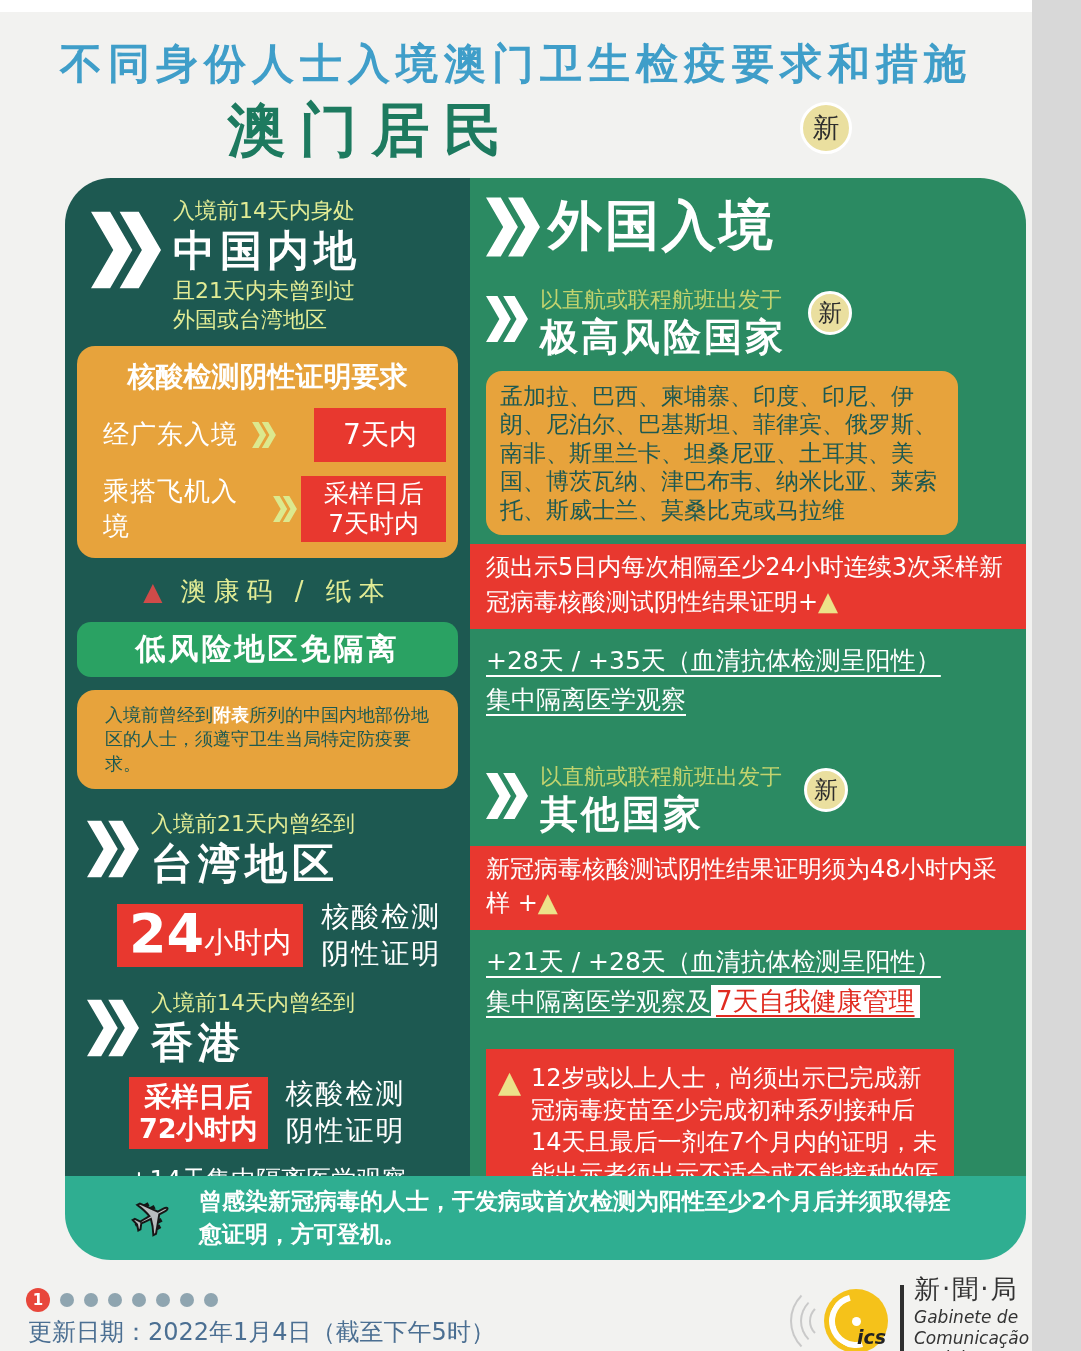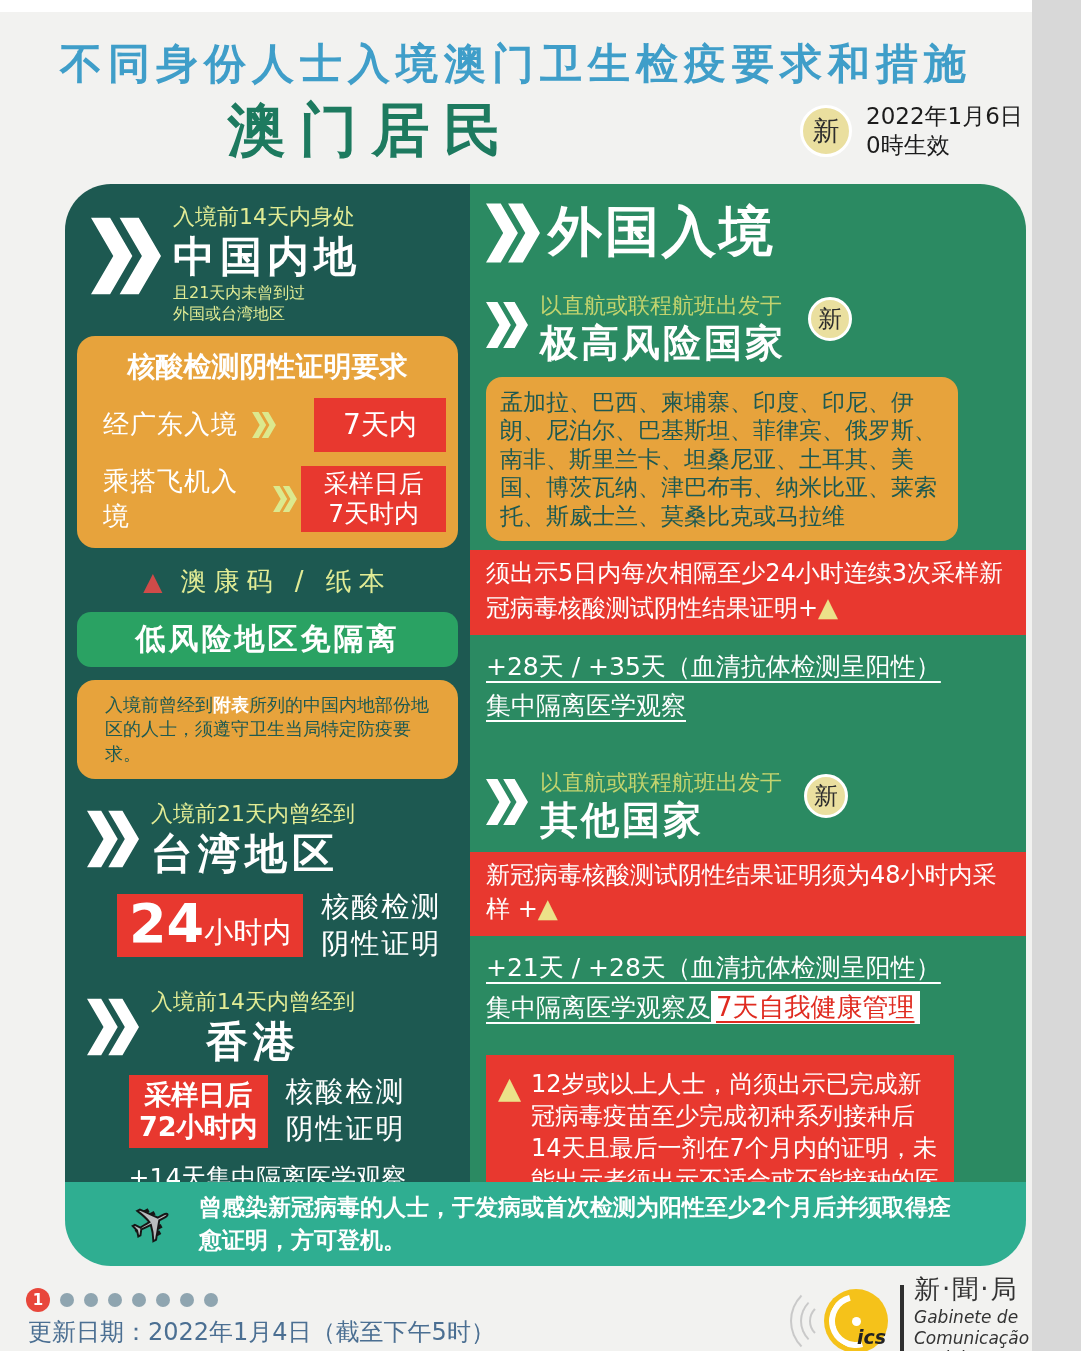--- a/index.html
+++ b/index.html
@@ -13,38 +13,38 @@
   .title    { position:absolute; top:92px; left:0; width:72%; text-align:center;
               font-size:58px; font-weight:bold; color:#1d7a5f; letter-spacing:14px; }
   .eff { position:absolute; top:102px; left:800px; display:flex; align-items:center; gap:14px; }
   .badge { background:#eadf9f; border:3px solid #ffffff; border-radius:50%;
            display:flex; align-items:center; justify-content:center; color:#2d2d2d; flex-shrink:0; }
   .badge-lg { width:52px; height:52px; font-size:27px; }
   .badge-sm { width:44px; height:44px; font-size:24px; margin-left:22px; align-self:flex-start; margin-top:6px; }
   .eff-text { font-size:23px; color:#1c1c1c; line-height:1.28; }
 
   
-  .card { position:absolute; left:65px; top:184px; width:961px; height:1082px;
+  .card { position:absolute; left:65px; top:178px; width:961px; height:1082px;
           border-radius:46px; overflow:hidden; display:flex; flex-direction:column; }
   .card-body { display:flex; flex:1; min-height:0; }
   .col-left  { width:405px; background:#1d5951; padding:18px 12px 0 12px; }
   .col-right { flex:1; background:#2b8a62; padding:10px 20px 0 16px; }
 
   .chev { fill:#ffffff; flex-shrink:0; }
   .chev-big   { width:70px; height:92px;  margin:8px 0 0 14px; }
   .chev-mid   { width:52px; height:68px;  margin:6px 0 0 10px; }
   .chev-title { width:54px; height:72px; }
   .chev-sec   { width:42px; height:56px;  margin-top:6px; }
   .chev-inline{ width:32px; height:26px;  fill:#dce98e; margin-left:10px; flex-shrink:0; }
 
   .sec-head { display:flex; }
   .sh-text  { margin-left:12px; }
   .sh-pre   { font-size:22px; color:#e2ec95; }
   .sh-title { font-size:42px; font-weight:bold; color:#ffffff; letter-spacing:5px; line-height:1.18; }
-  .sh-cond  { font-size:16px; color:#e2ec95; line-height:1.32; }
+  .sh-cond  { font-size:22px; color:#e2ec95; line-height:1.32; }
 
   .obox { background:#e7a33c; border-radius:18px; }
   .nat-box  { margin-top:12px; padding:12px 12px 14px 12px; }
   .nat-head { text-align:center; color:#ffffff; font-weight:bold; font-size:28px; }
   .nat-row  { display:flex; align-items:center; margin-top:12px; padding-left:14px; }
   .nat-label{ color:#ffffff; font-size:26px; letter-spacing:1px; }
   .rbox { background:#e8382f; color:#ffffff; text-align:center; }
   .nat-val1 { margin-left:auto; width:132px; padding:8px 0; font-size:28px; }
   .nat-val2 { margin-left:auto; width:150px; padding:3px 0; font-size:25px; line-height:1.2; }
 
@@ -60,21 +60,21 @@
   .special .wbold { color:#ffffff; font-weight:bold; }
 
   .tw-head { margin-top:20px; }
   .tw-row { display:flex; align-items:center; margin-top:10px; margin-left:30px;padding-left:10px; }
   .tw-box { padding:0 12px 4px 12px; white-space:nowrap; }
   .tw-big   { font-size:54px; font-weight:bold; line-height:1.1; }
   .tw-small { font-size:29px; }
   .side { margin-left:18px; color:#ffffff; font-size:28px; line-height:1.32; letter-spacing:2px; }
   .uline { margin-top:13px; text-align:center; color:#ffffff; font-size:25px;
            text-decoration:underline; text-underline-offset:6px; }
-  .hk-head { margin-top:24px;text-align:center; }
+  .hk-head { margin-top:16px; }
   .hk-row { display:flex; align-items:center; margin-top:8px; margin-left:52px; }
   .hk-box { padding:4px 10px; font-size:27px; font-weight:bold; line-height:1.2; }
 
   
   .r-title { display:flex; align-items:center; margin-top:2px; }
   .r-title-text { margin-left:8px; color:#ffffff; font-weight:bold; font-size:54px; letter-spacing:3px; }
   .r-sec { display:flex; margin-top:22px; }
   .r-sec .sh-pre   { font-size:22px; color:#c2d36e; }
   .r-sec .sh-title { font-size:38px; letter-spacing:3px; }
   .countries { margin-top:11px; margin-right:48px; padding:11px 14px; font-size:23px;
@@ -128,24 +128,20 @@
 </head>
 <body>
 
 <div class="page">
   <div class="top-strip"></div>
 
   <div class="subtitle">不同身份人士入境澳门卫生检疫要求和措施</div>
   <div class="title">澳门居民</div>
   <div class="eff">
     <div class="badge badge-lg">新</div>
-    <div class="eff-text">
-      <div>2022年1月6日</div>
-      <div>0時生效</div>
-    </div>
   </div>
 
   <div class="card">
     <div class="card-body">
 
       <div class="col-left">
         <div class="sec-head">
           <svg class="chev chev-big" viewBox="0 0 88 96">
             <path d="M0,0 L24,0 L52,48 L24,96 L0,96 L28,48 Z"></path>
               <path d="M36,0 L60,0 L88,48 L60,96 L36,96 L64,48 Z"></path>

